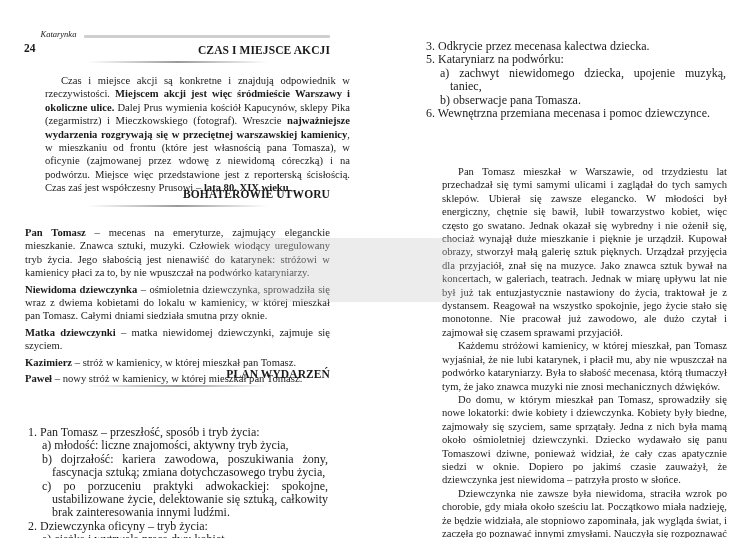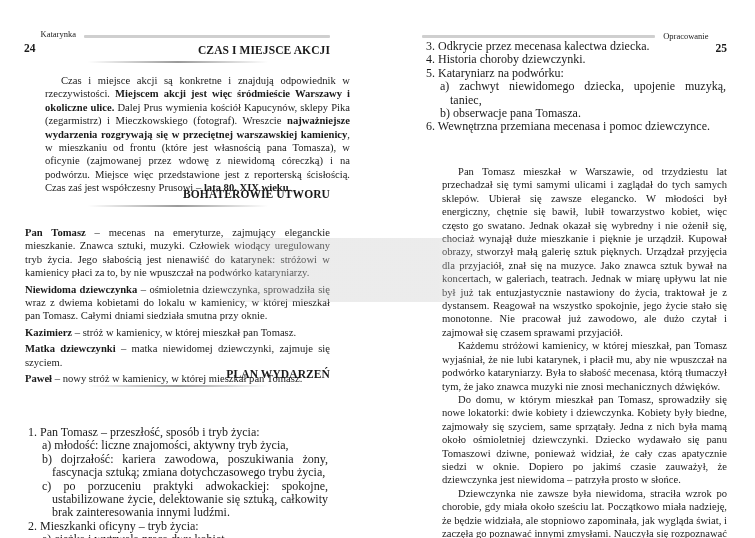--- a/index.html
+++ b/index.html
@@ -6,21 +6,21 @@
   html, body { width: 755px; height: 538px; background: #ffffff; overflow: hidden; }
   body { position: relative; font-family: "Liberation Serif", "DejaVu Serif", serif; color: #1a1a1a; }
   .page { position: absolute; top: 0; height: 538px; }
   .page-left { left: 0; width: 378px; }
   .page-right { left: 378px; width: 377px; }
 
   .running-head { position: absolute; top: 18px; display: flex; align-items: center; font-size: 10px; }
   .page-left .running-head { left: 24px; width: 306px; }
   .page-right .running-head { left: 44px; width: 305px; }
   .pnum { font-weight: bold; font-size: 11.5px; margin-top: 24px; }
-  .rtitle { font-size: 8.5px; margin: 0 8px 4px 5px; }
+  .rtitle { font-style: italic; font-size: 8.5px; margin: 0 8px 4px 5px; }
   .page-right .rtitle { font-style: normal; margin: 0 7px 0 8px; }
   .hline { flex: 1; height: 3px; background: #cfcfcf; border-radius: 1px; }
 
   .section-title { position: absolute; text-align: right; font-weight: bold; font-size: 11.5px; letter-spacing: 0.1px; }
   .section-title .rule { display: block; margin: 5px auto 0; height: 2px; width: 180px;
     background: linear-gradient(to right, rgba(170,170,170,0), #9a9a9a 50%, rgba(170,170,170,0)); }
 
   .text { position: absolute; font-size: 10.6px; line-height: 13.4px; text-align: justify; }
   .page-left .text { left: 25px; width: 305px; }
   .page-right .text { left: 44px; width: 305px; }
@@ -56,51 +56,45 @@
   </div>
 
   <div class="section-title" style="left:25px; width:305px; top:188px;">
     <span>BOHATEROWIE UTWORU</span>
     <span class="rule"></span>
   </div>
 
   <div class="text" style="top:226px;">
     <div class="hero"><b>Pan Tomasz</b><span> – mecenas na emeryturze, zajmujący eleganckie mieszkanie. Znawca sztuki, muzyki. Człowiek wiodący uregulowany tryb życia. Jego słabością jest nienawiść do katarynek: stróżowi w kamienicy płaci za to, by nie wpuszczał na podwórko kataryniarzy.</span></div>
     <div class="hero"><b>Niewidoma dziewczynka</b><span> – ośmioletnia dziewczynka, sprowadziła się wraz z dwiema kobietami do lokalu w kamienicy, w której mieszkał pan Tomasz. Całymi dniami siedziała smutna przy oknie.</span></div>
+    <div class="hero"><b>Matka dziewczynki</b><span> – matka niewidomej dziewczynki, zajmuje się szyciem.</span></div>
     <div class="hero"><b>Kazimierz</b><span> – stróż w kamienicy, w której mieszkał pan Tomasz.</span></div>
-    <div class="hero"><b>Matka dziewczynki</b><span> – matka niewidomej dziewczynki, zajmuje się szyciem.</span></div>
     <div class="hero"><b>Paweł</b><span> – nowy stróż w kamienicy, w której mieszkał pan Tomasz.</span></div>
   </div>
 
   <div class="section-title" style="left:25px; width:305px; top:368px;">
     <span>PLAN WYDARZEŃ</span>
     <span class="rule"></span>
   </div>
 
   <div class="text list" style="top:426px; left:28px; width:300px;">
     <div class="li"><span>1.</span> <span>Pan Tomasz – przeszłość, sposób i tryb życia:</span></div>
     <div class="sub"><span>a)</span> <span>młodość: liczne znajomości, aktywny tryb życia,</span></div>
     <div class="sub"><span>b)</span> <span>dojrzałość: kariera zawodowa, poszukiwania żony, fascynacja sztuką; zmiana dotychczasowego trybu życia,</span></div>
     <div class="sub"><span>c)</span> <span>po porzuceniu praktyki adwokackiej: spokojne, ustabilizowane życie, delektowanie się sztuką, całkowity brak zainteresowania innymi ludźmi.</span></div>
-    <div class="li"><span>2.</span> <span>Mieszkanki oficyny – tryb życia:</span></div>
+    <div class="li"><span>2.</span> <span>Dziewczynka oficyny – tryb życia:</span></div>
     <div class="sub"><span>a)</span> <span>ciężka i wytrwała praca dwu kobiet,</span></div>
     <div class="sub"><span>b)</span> <span>samotność i smutek małej dziewczynki.</span></div>
   </div>
 </div>
 
 <div class="page page-right">
-  <div class="running-head">
-    <span class="hline"></span>
-    <span class="rtitle">Opracowanie</span>
-    <span class="pnum">25</span>
-  </div>
 
   <div class="text list" style="top:40px; left:48px; width:300px;">
     <div class="li"><span>3.</span> <span>Odkrycie przez mecenasa kalectwa dziecka.</span></div>
-    <div class="li"><span>4.</span> <span>Historia choroby dziewczynki.</span></div>
     <div class="li"><span>5.</span> <span>Kataryniarz na podwórku:</span></div>
     <div class="sub"><span>a)</span> <span>zachwyt niewidomego dziecka, upojenie muzyką, taniec,</span></div>
     <div class="sub"><span>b)</span> <span>obserwacje pana Tomasza.</span></div>
     <div class="li"><span>6.</span> <span>Wewnętrzna przemiana mecenasa i pomoc dziewczynce.</span></div>
   </div>
 
 
   <div class="text" style="top:165px;">
     <p class="indent">Pan Tomasz mieszkał w Warszawie, od trzydziestu lat przechadzał się tymi samymi ulicami i zaglądał do tych samych sklepów. Ubierał się zawsze elegancko. W młodości był energiczny, chętnie się bawił, lubił towarzystwo kobiet, więc często go swatano. Jednak okazał się wybredny i nie ożenił się, chociaż wynajął duże mieszkanie i pięknie je urządził. Kupował obrazy, stworzył małą galerię sztuk pięknych. Urządzał przyjęcia dla przyjaciół, znał się na muzyce. Jako znawca sztuk bywał na koncertach, w galeriach, teatrach. Jednak w miarę upływu lat nie był już tak entuzjastycznie nastawiony do życia, traktował je z dystansem. Reagował na wszystko spokojnie, jego życie stało się monotonne. Nie pracował już zawodowo, ale dużo czytał i zajmował się czasem sprawami przyjaciół.</p>
     <p class="indent">Każdemu stróżowi kamienicy, w której mieszkał, pan Tomasz wyjaśniał, że nie lubi katarynek, i płacił mu, aby nie wpuszczał na podwórko kataryniarzy. Była to słabość mecenasa, którą tłumaczył tym, że jako znawca muzyki nie znosi mechanicznych dźwięków.</p>

